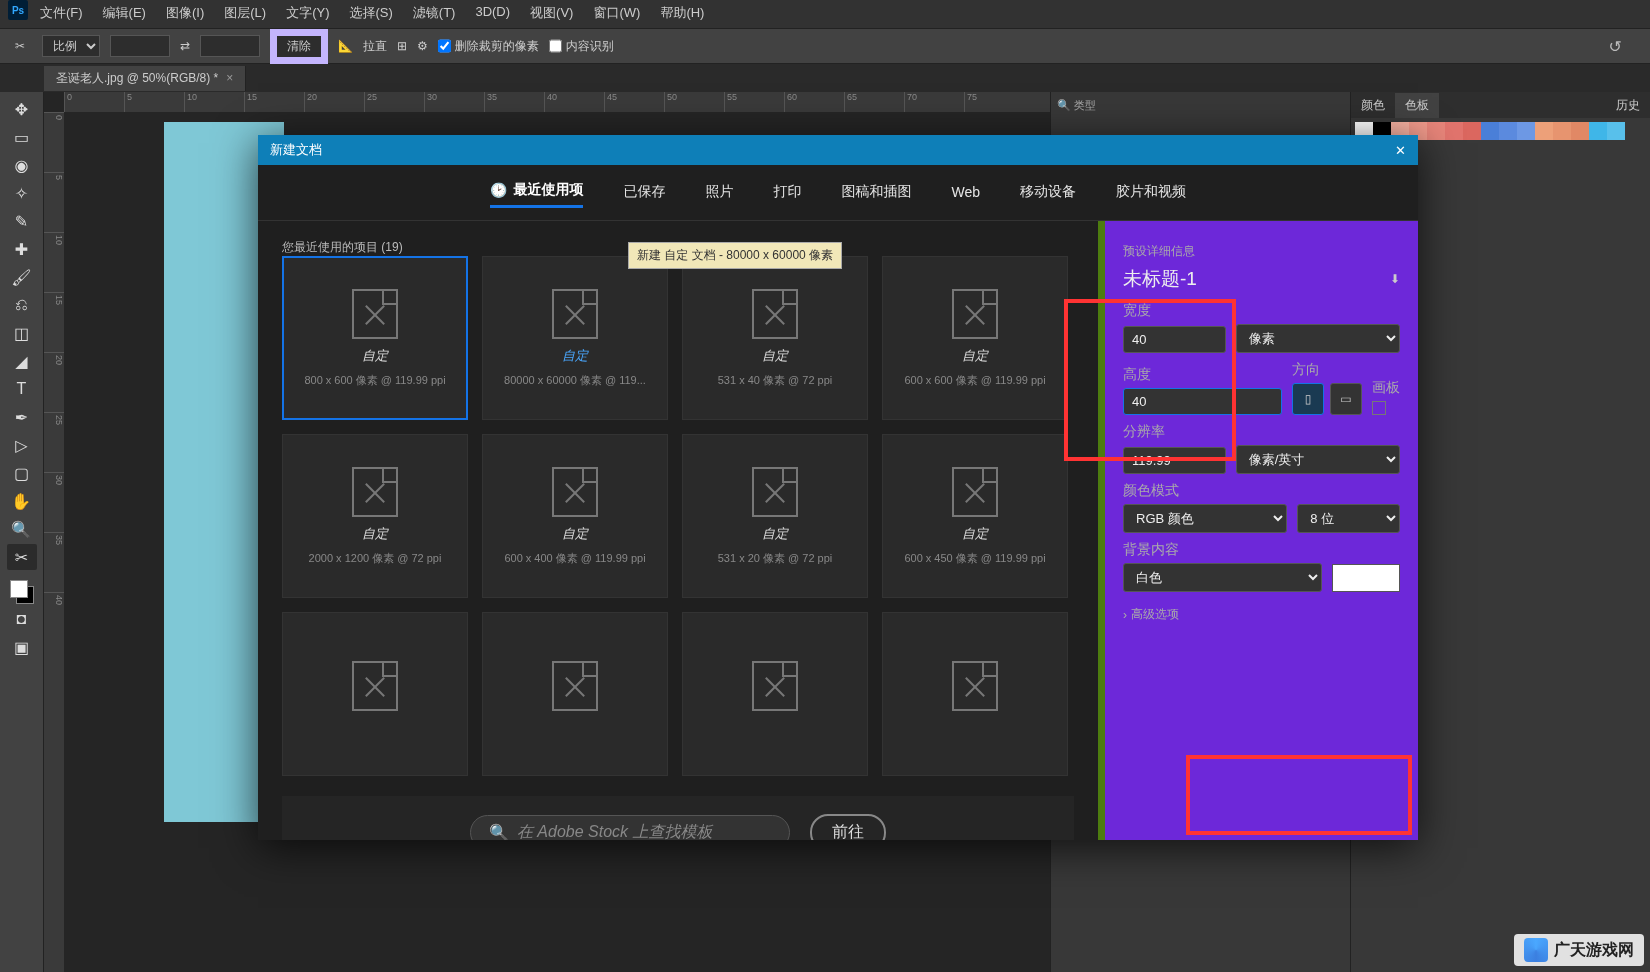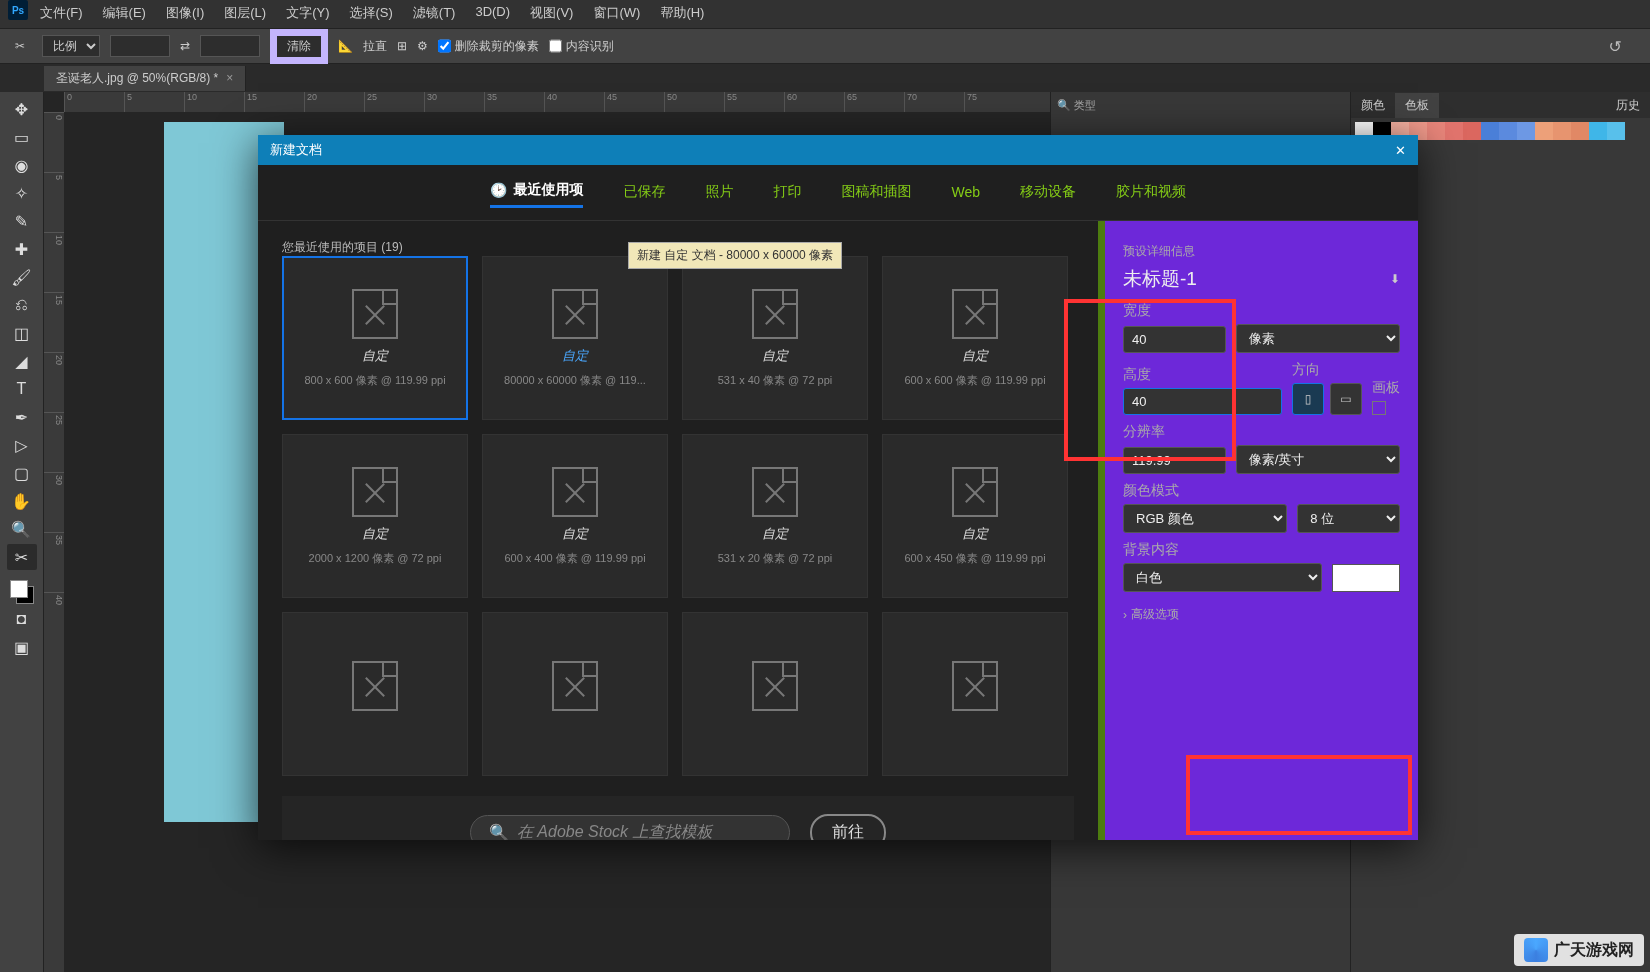--- a/index.html
+++ b/index.html
@@ -34,21 +34,21 @@
 .panel-tabs .ptab { padding: 4px 10px; cursor: pointer; }
 .panel-tabs .ptab.active { background: #424242; }
 .panel-body { padding: 6px; font-size: 11px; color:#aaa; }
 .swatches-row { display:flex; gap:0; margin:4px; }
 .swatches-row span { width:18px; height:18px; }
 
 
 .dialog { position: absolute; top: 135px; left: 258px; width: 1160px; height: 705px; background: #1f1f1f; box-shadow: 0 8px 40px rgba(0,0,0,.7); z-index: 100; display: flex; flex-direction: column; }
 .dialog-title { background: #0e7fb8; color: #fff; padding: 6px 12px; font-size: 13px; display: flex; justify-content: space-between; align-items: center; }
 .dialog-tabs { display: flex; justify-content: center; gap: 40px; padding: 16px 0 12px; border-bottom: 1px solid #333; font-size: 14px; }
-.dialog-tabs .dtab { color: #84cc16; cursor: pointer; padding-bottom: 6px; display:flex; align-items:center; gap:6px;}
+.dialog-tabs .dtab { color: #e5e5e5; cursor: pointer; padding-bottom: 6px; display:flex; align-items:center; gap:6px;}
 .dialog-tabs .dtab.active { color: #fff; border-bottom: 3px solid #1473e6; font-weight: bold; }
 .dialog-body { flex: 1; display: flex; overflow: hidden; }
 .presets { flex: 1; padding: 18px 24px; overflow: auto; }
 .presets-head { font-size: 12px; color: #bbb; }
 .preset-grid { display: grid; grid-template-columns: repeat(4, 186px); gap: 14px; }
 .preset { background: #2a2a2a; border: 1px solid #333; height: 164px; display: flex; flex-direction: column; align-items: center; justify-content: center; gap: 8px; cursor: pointer; position: relative; }
 .preset.selected { border: 2px solid #1473e6; }
 .preset .icon { width: 46px; height: 50px; background: #2a2a2a; border: 2px solid #777; position: relative; }
 .preset .icon::before { content: ''; position: absolute; top: 0; right: 0; width: 12px; height: 12px; border-left: 2px solid #777; border-bottom: 2px solid #777; }
 .preset .icon .cross { position: absolute; top: 50%; left: 50%; width: 26px; height: 26px; transform: translate(-50%,-50%); }

